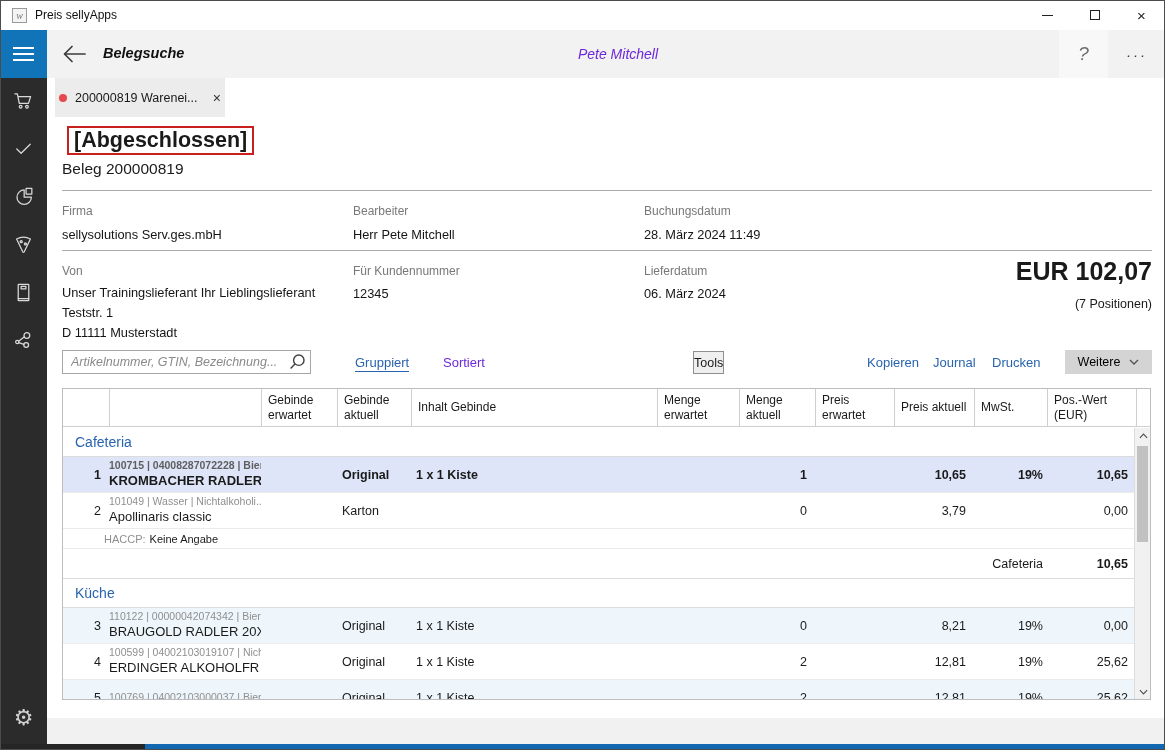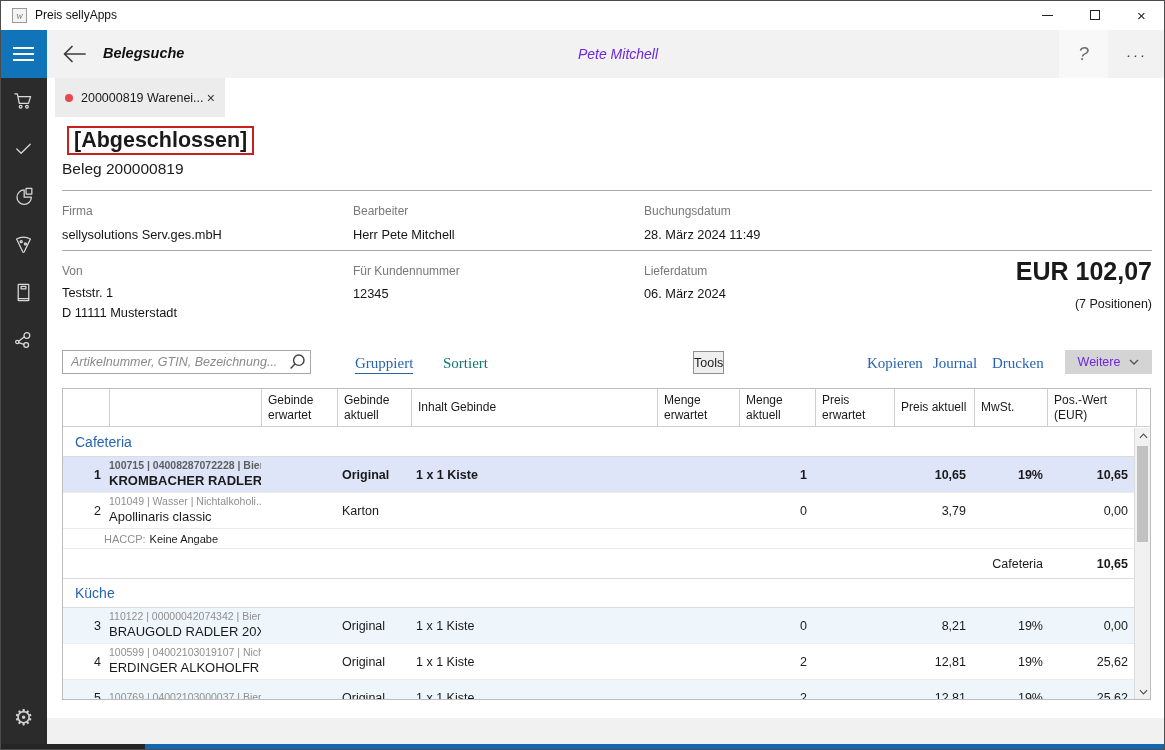--- a/index.html
+++ b/index.html
@@ -29,21 +29,21 @@
   
   .header { position:absolute; left:47px; top:30px; width:1118px; height:48px; background:#f2f2f2;font-style:italic; }
   .back-btn { position:absolute; left:14px; top:12px; width:26px; height:24px; display:flex; align-items:center; }
   .hdr-title { position:absolute; left:56px; top:15px; font-size:14.5px; font-weight:bold; color:#111; }
   .hdr-user { position:absolute; left:50%; margin-left:12px; transform:translateX(-50%); top:16px; font-size:14px; color:#6d28d9; }
   .help-btn { position:absolute; right:57px; top:0; width:49px; height:48px; background:#f8f8f8; display:flex; align-items:center; justify-content:center; font-size:19px; font-weight:300; color:#6e6e6e; }
   .more-btn { position:absolute; right:0; top:0; width:57px; height:48px; display:flex; align-items:center; justify-content:center; font-size:15px; letter-spacing:2px; color:#3c3c3c; }
 
   
   .tabbar { position:absolute; left:47px; top:78px; width:1118px; height:39px; background:#fff; }
-  .tab { position:absolute; left:8px; top:0; width:170px; height:39px; background:#ececec; display:flex; align-items:center; padding:0 10px;justify-content:center; }
+  .tab { position:absolute; left:8px; top:0; width:170px; height:39px; background:#ececec; display:flex; align-items:center; padding:0 4px;justify-content:center; }
   .tab-dot { width:8px; height:8px; border-radius:50%; background:#e8474e; flex:0 0 auto; }
   .tab-label { font-size:12.5px; color:#1a1a1a; margin-left:8px; white-space:nowrap; }
   .tab-close { margin-left:auto; font-size:14px; color:#333; line-height:1; }
 
   
   .content { position:absolute; left:47px; top:117px; width:1118px; height:601px; background:#fff; }
   .doc-head { position:absolute; left:15px; top:9px; display:flex; align-items:center; }
   .doc-title { font-size:21.5px; font-weight:bold; }
   .doc-status { font-size:21.5px; font-weight:bold; border:2px solid #c9201d; padding:0 5px; margin-left:5px; }
   .doc-sub { position:absolute; left:15px; top:43px; font-size:15.5px; }
@@ -53,27 +53,27 @@
   .f-value { position:absolute; font-size:12.8px; color:#151515; }
   .von-lines div { line-height:20px; }
   .total { position:absolute; right:13px; top:140px; font-size:25px; font-weight:bold; text-align:right; }
   .positions { position:absolute; right:13px; top:180px; font-size:12.5px; text-align:right; }
 
   
   .search-wrap { position:absolute; left:15px; top:233px; width:249px; height:24px; }
   .search-input { width:100%; height:100%; border:1px solid #a6a6a6; padding:0 26px 0 8px; font-size:12.5px; font-family:"Liberation Sans", sans-serif; outline:none; }
   .search-input::placeholder { font-style:italic; color:#8a8a8a; }
   .search-ico { position:absolute; right:5px; top:3px; }
-  .tb-link { position:absolute; top:238px; font-size:15px;font-family:Liberation Serif, serif; }
+  .tb-link { position:absolute; top:238px; font-size:13px; }
   .lnk-blue { color:#2864ae; }
   .gruppiert { left:308px; border-bottom:1px solid #2864ae; padding-bottom:1px; }
-  .sortiert { left:396px; color:#0f766e; }
+  .sortiert { left:396px; color:#6d28d9; }
   .tools-btn { position:absolute; left:646px; top:234px; height:23px; padding:0 0; background:#efefef; border:1px solid #8f8f8f; font-size:12.5px; display:flex; align-items:center; }
   .kopieren { left:820px; } .journal { left:886px; } .drucken { left:945px; }
-  .weitere-btn { position:absolute; left:1018px; top:233px; width:87px; height:24px; background:#d4d4d4; display:flex; align-items:center; justify-content:center; gap:9px; font-size:12.5px; color:#6d28d9; }
+  .weitere-btn { position:absolute; left:1018px; top:233px; width:87px; height:24px; background:#d4d4d4; display:flex; align-items:center; justify-content:center; gap:9px; font-size:12.5px; color:#000000; }
 
   
   .table { position:absolute; left:15px; top:271px; width:1089px; height:312px; border:1px solid #bdbdbd; }
   .thead { display:grid; grid-template-columns:46px 152px 76px 74px 246px 82px 76px 79px 80px 73px 89px 1fr; height:38px; border-bottom:1px solid #cfcfcf; }
   .hcell { font-size:12px; line-height:1.25; padding:3px 6px; display:flex; align-items:center; color:#1a1a1a; }
   .hcell + .hcell { border-left:1px solid #cfcfcf; }
   .tbody { position:absolute; left:0; top:39px; width:1072px; bottom:0; overflow:hidden; }
   .grp-hdr { height:29px; display:flex; align-items:center; padding-left:12px; color:#2864ae; font-size:14px; border-bottom:1px solid #dcdcdc; }
   .trow { display:grid; grid-template-columns:46px 152px 76px 74px 246px 82px 76px 79px 80px 73px 89px; height:36px; border-bottom:1px solid #ebebeb; align-items:center; font-size:12.5px; }
   .trow.sel { background:#dee5f8; }
@@ -213,20 +213,21 @@
   <span class="f-value" style="left:15px; top:110px;">sellysolutions Serv.ges.mbH</span>
   <span class="f-label" style="left:306px; top:87px;">Bearbeiter</span>
   <span class="f-value" style="left:306px; top:110px;">Herr Pete Mitchell</span>
   <span class="f-label" style="left:597px; top:87px;">Buchungsdatum</span>
   <span class="f-value" style="left:597px; top:110px;">28. März 2024 11:49</span>
 
   <div class="divider d2"></div>
 
   <span class="f-label" style="left:15px; top:147px;">Von</span>
   <div class="f-value von-lines" style="left:15px; top:166px;">
+      <div>Unser Trainingslieferant Ihr Lieblingslieferant</div>
       <div>Teststr. 1</div>
       <div>D 11111 Musterstadt</div>
     </div>
   <span class="f-label" style="left:306px; top:147px;">Für Kundennummer</span>
   <span class="f-value" style="left:306px; top:169px;">12345</span>
   <span class="f-label" style="left:597px; top:147px;">Lieferdatum</span>
   <span class="f-value" style="left:597px; top:169px;">06. März 2024</span>
 
   <div class="total">EUR 102,07</div>
   <div class="positions">(7 Positionen)</div>

